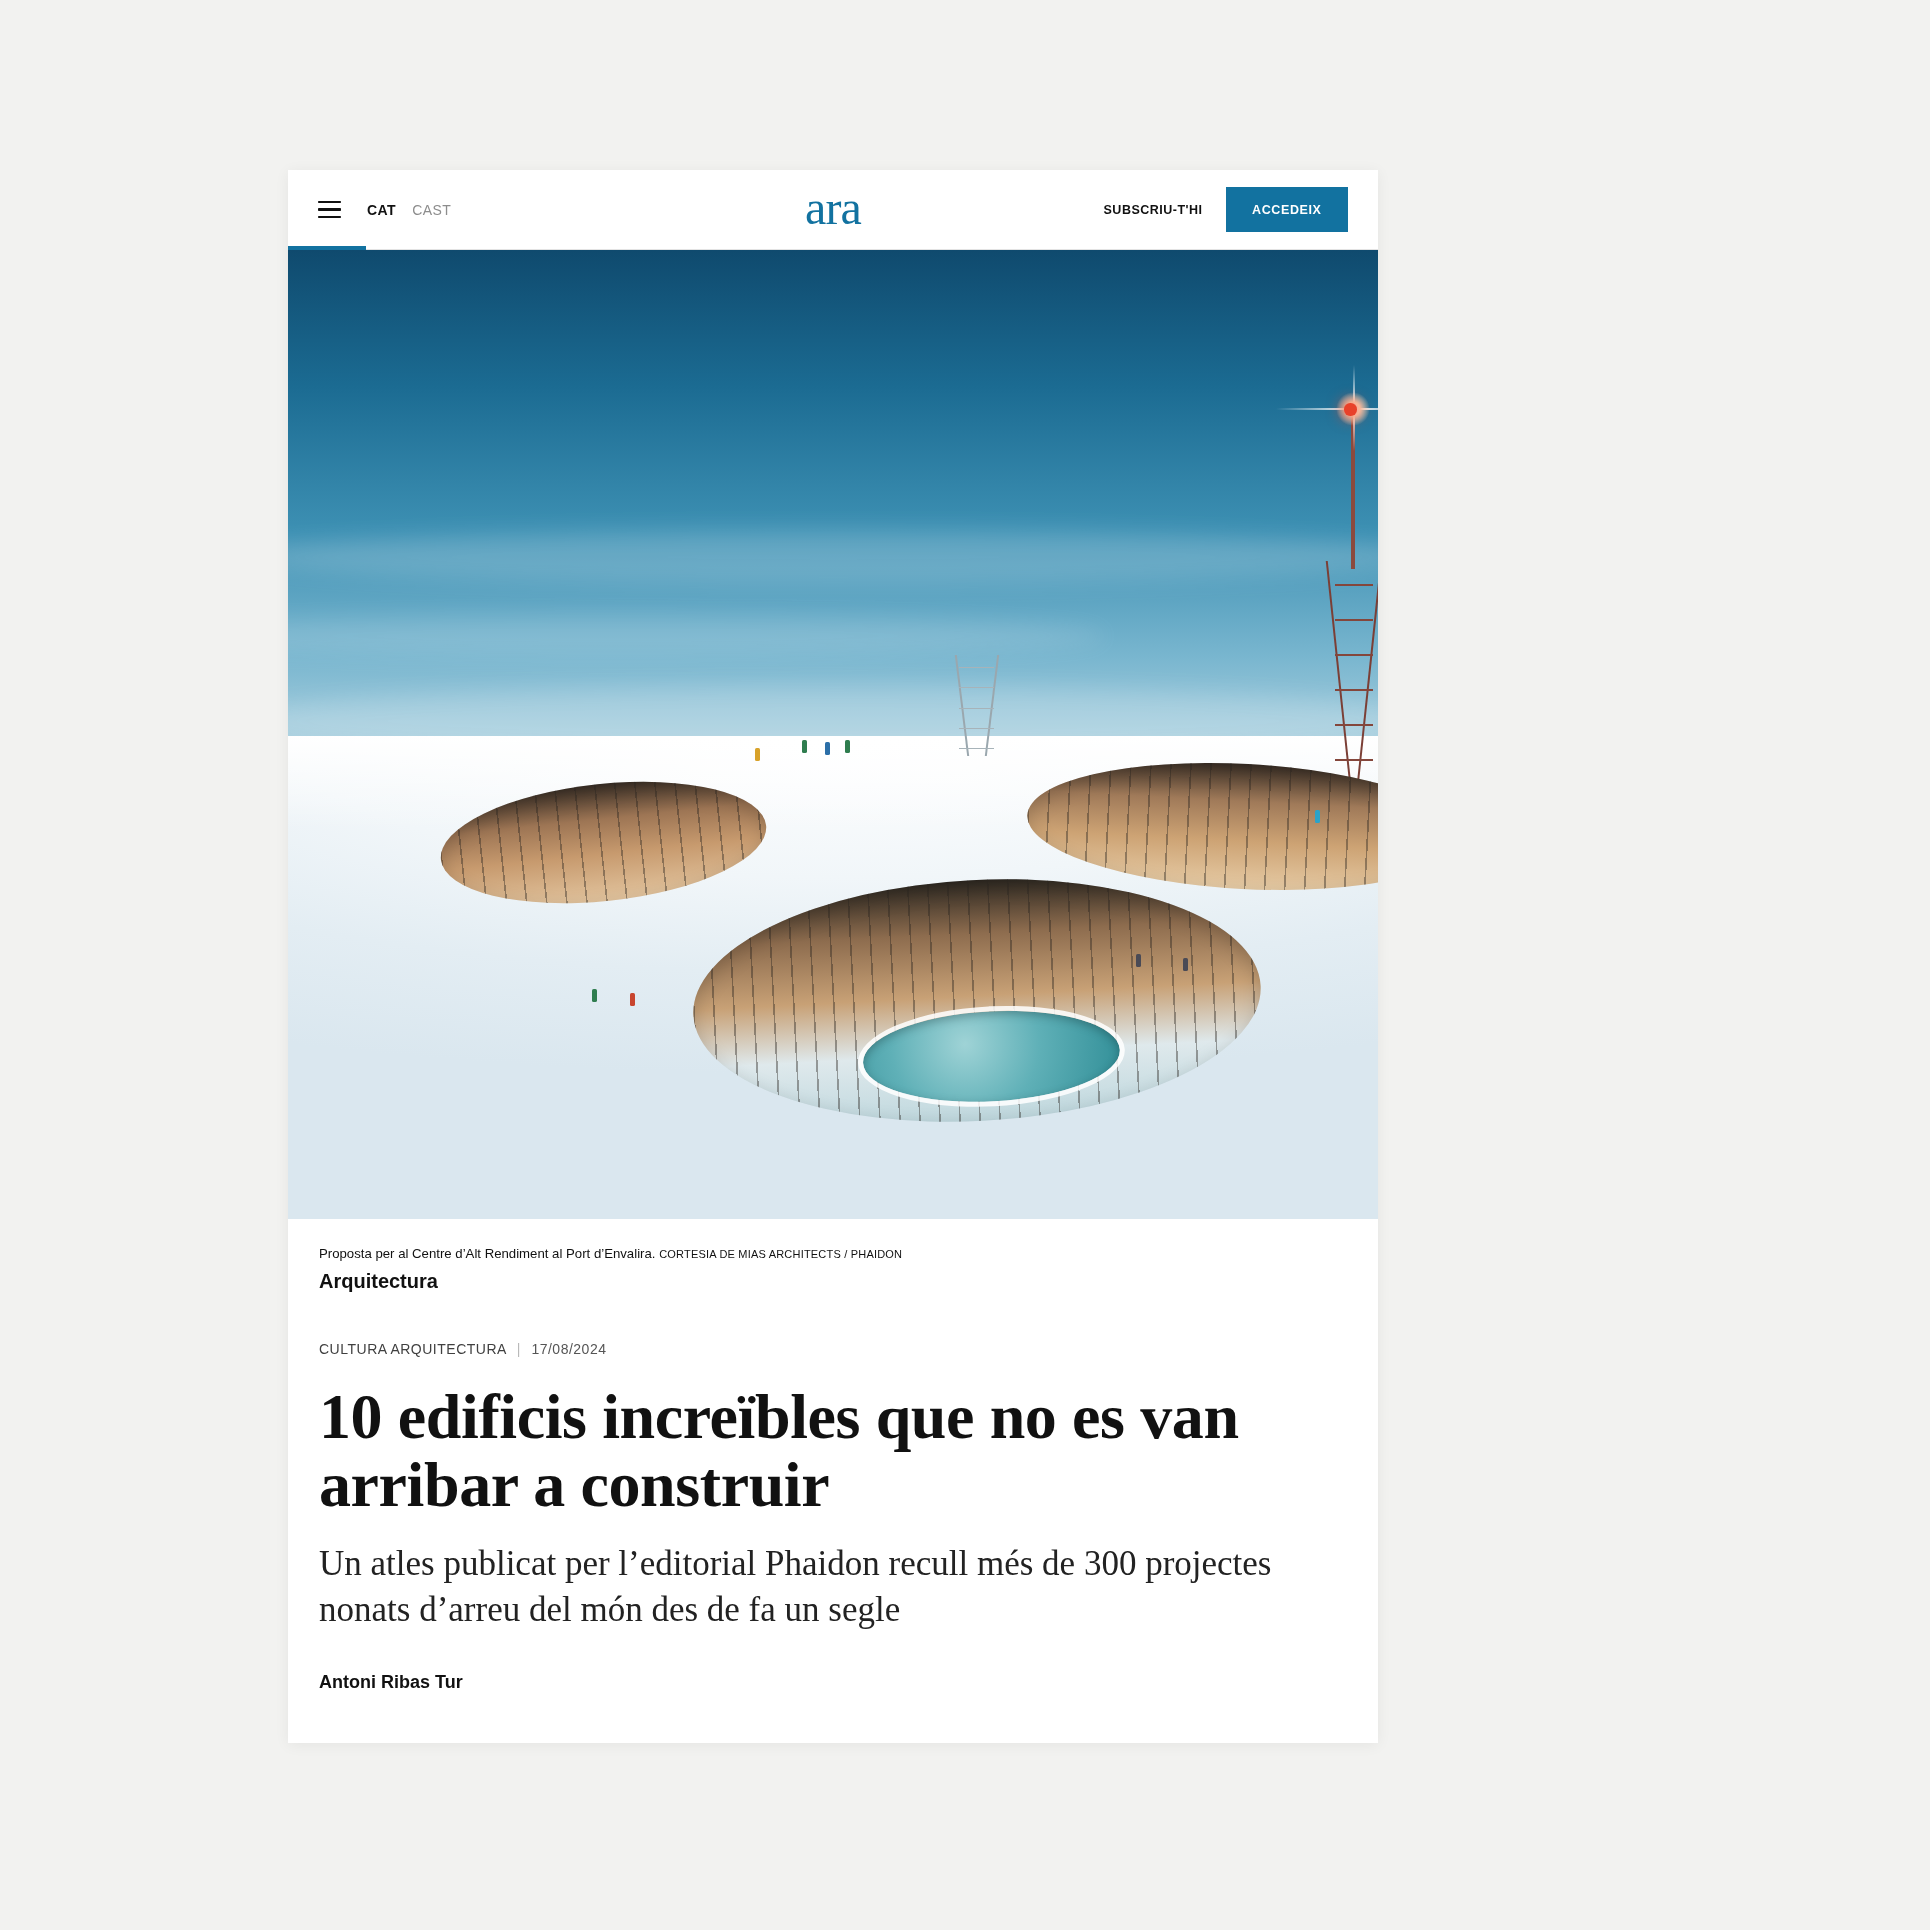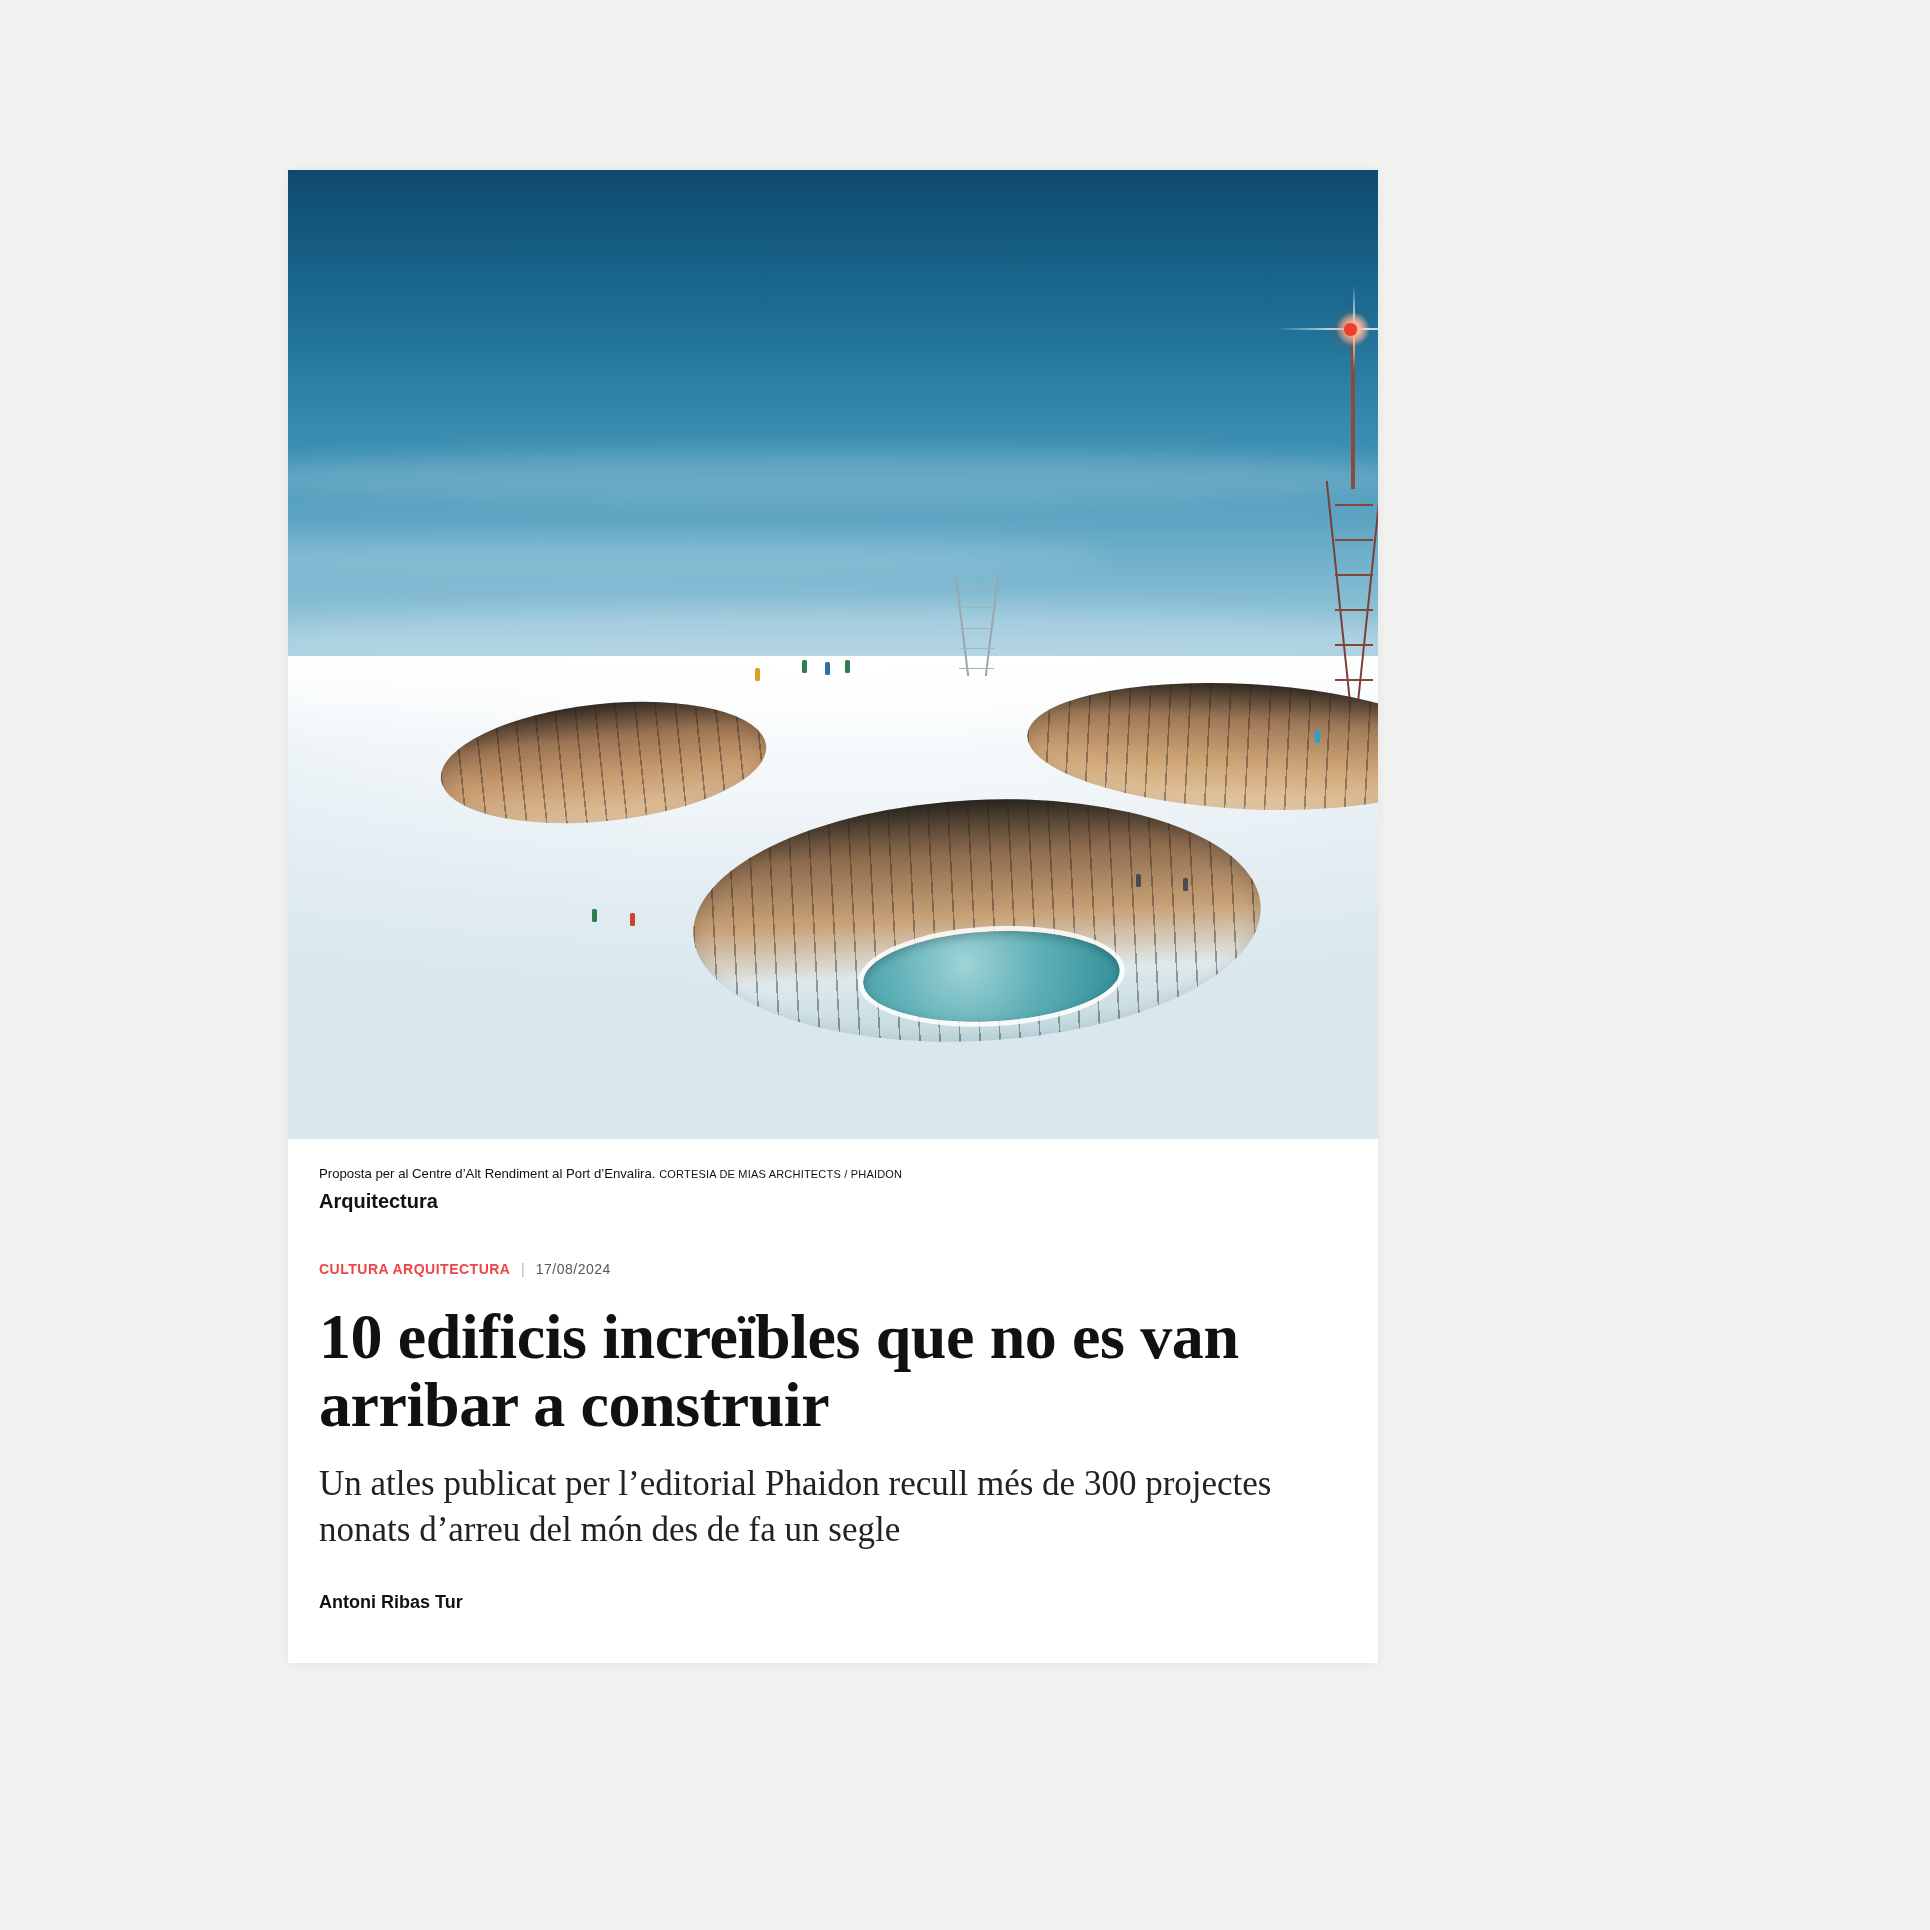--- a/index.html
+++ b/index.html
@@ -333,22 +333,22 @@
     font-weight: 700;
     color: #111;
     margin-top: 7px;
   }
   .kicker {
     margin-top: 48px;
     font-size: 14px;
     letter-spacing: 0.5px;
   }
   .kicker .cat {
-    font-weight: 700;
-    color: #ef4444;
+    font-weight: 400;
+    color: #404040;
   }
   .kicker .sep {
     color: #b9b9b9;
     margin: 0 6.2px;
   }
   .kicker .date {
     color: #555;
   }
   h1.headline {
     font-family: "Liberation Serif", serif;
@@ -371,20 +371,37 @@
     font-weight: 700;
     color: #111;
     margin-top: 39px;
   }
 </style>
 </head>
 <body>
 
 <div class="page">
 
+  <div class="masthead">
+    <div class="burger">
+      <span></span>
+        <span></span>
+        <span></span>
+    </div>
+    <div class="langs">
+      <div class="lang active">CAT</div>
+      <div class="lang">CAST</div>
+    </div>
+    <div class="logo">ara</div>
+    <div class="header-right">
+      <div class="subscribe">SUBSCRIU-T'HI</div>
+      <button class="login-btn">ACCEDEIX</button>
+    </div>
+    <div class="active-underline"></div>
+  </div>
 
   <div class="hero">
     <div class="sky"></div>
     <div class="cloudband c1"></div>
     <div class="cloudband c2"></div>
     <div class="cloudband c3"></div>
     <div class="cloudband c4"></div>
 
     <div class="mountain m-left"></div>
     <div class="mountain m-mid"></div>

